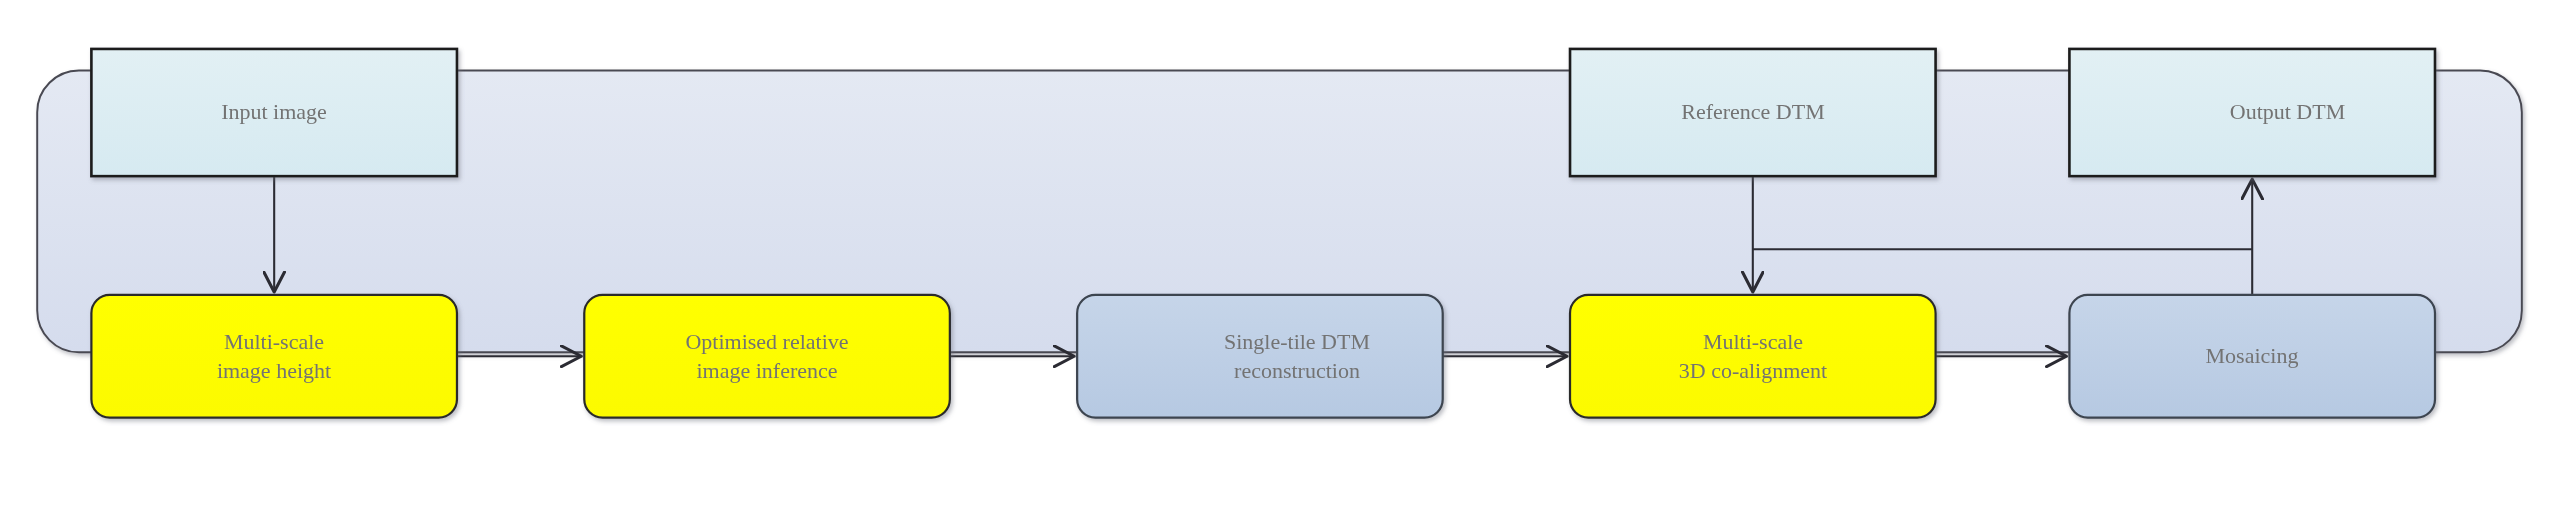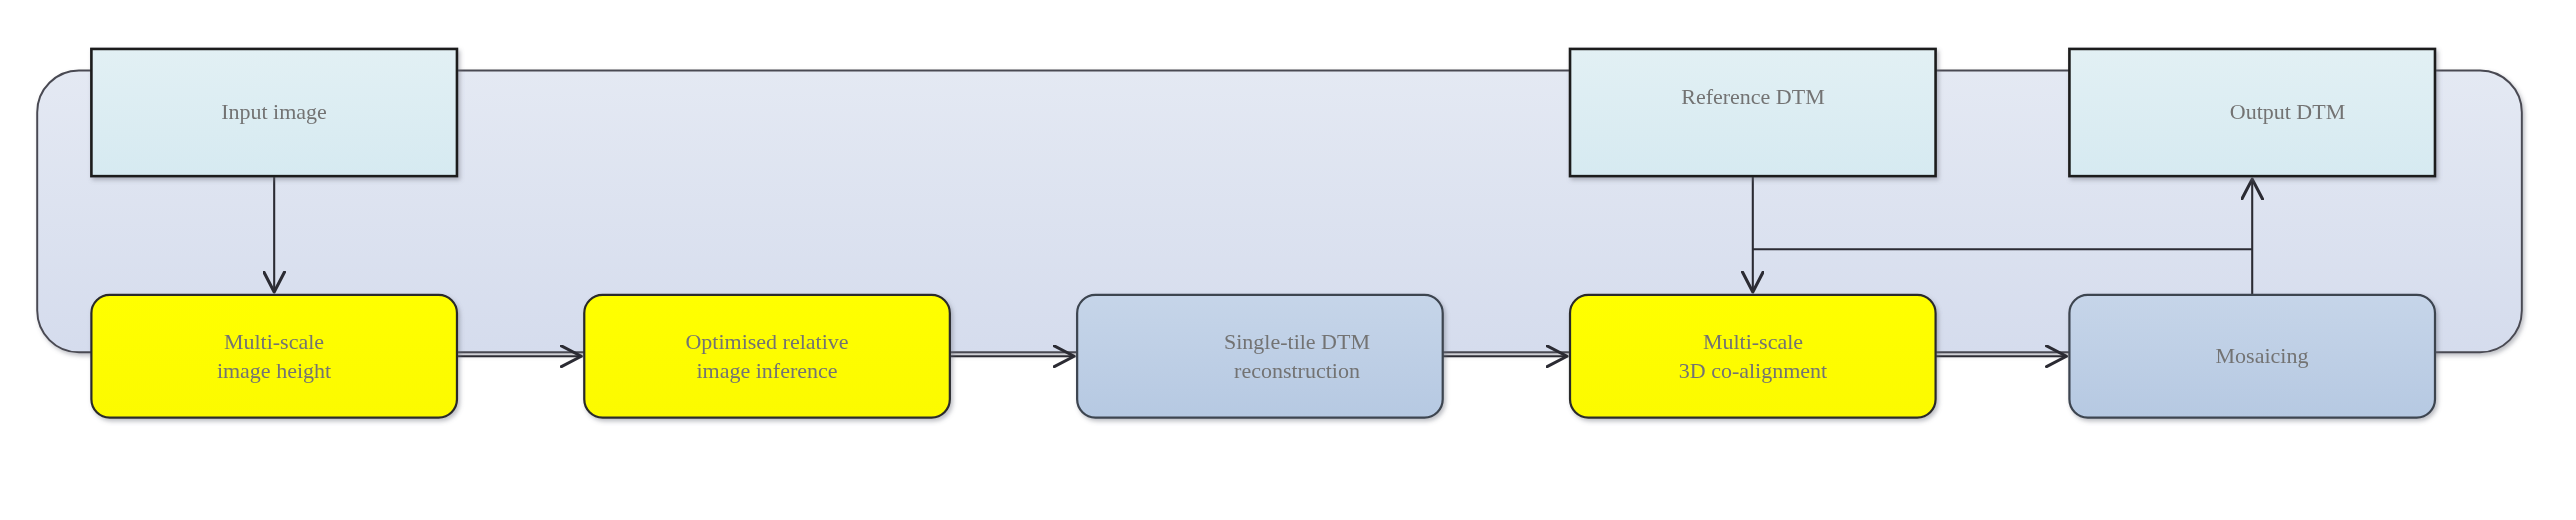--- a/index.html
+++ b/index.html
@@ -68,21 +68,21 @@
         <rect x="1650" y="452" width="560" height="188" rx="28" ry="28" fill="url(#gradBlue)" stroke="#3c4450" stroke-width="3.4" filter="url(#softShadow)"></rect>
         <rect x="2405" y="452" width="560" height="188" rx="28" ry="28" fill="url(#gradYellow)" stroke="#2a2a2a" stroke-width="3.4" filter="url(#softShadow)"></rect>
         <rect x="3170" y="452" width="560" height="188" rx="28" ry="28" fill="url(#gradBlue)" stroke="#3c4450" stroke-width="3.4" filter="url(#softShadow)"></rect>
       </g>
   </svg>
 
   <div id="label-layer">
       <div class="node-label" style="left: 91px; top: 49px; width: 366px; height: 127px;">
         <span>Input image</span>
       </div>
-      <div class="node-label" style="left: 1570px; top: 34px; width: 366px; height: 127px;">
+      <div class="node-label" style="left: 1570px; top: 49px; width: 366px; height: 127px;">
         <span>Reference DTM</span>
       </div>
       <div class="node-label" style="left: 2069px; top: 49px; width: 437px; height: 127px;">
         <span>Output DTM</span>
       </div>
       <div class="node-label" style="left: 91px; top: 295px; width: 366px; height: 123px;">
         <span>Multi-scale</span>
         <span>image height</span>
       </div>
       <div class="node-label" style="left: 584px; top: 295px; width: 366px; height: 123px;">
@@ -90,18 +90,18 @@
         <span>image inference</span>
       </div>
       <div class="node-label" style="left: 1077px; top: 295px; width: 440px; height: 123px;">
         <span>Single-tile DTM</span>
         <span>reconstruction</span>
       </div>
       <div class="node-label" style="left: 1570px; top: 295px; width: 366px; height: 123px;">
         <span>Multi-scale</span>
         <span>3D co-alignment</span>
       </div>
-      <div class="node-label" style="left: 2069px; top: 295px; width: 366px; height: 123px; padding-left: 10px;">
+      <div class="node-label" style="left: 2069px; top: 295px; width: 366px; height: 123px;">
         <span>Mosaicing</span>
       </div>
     </div>
 </div>
 
 
 </body></html>

